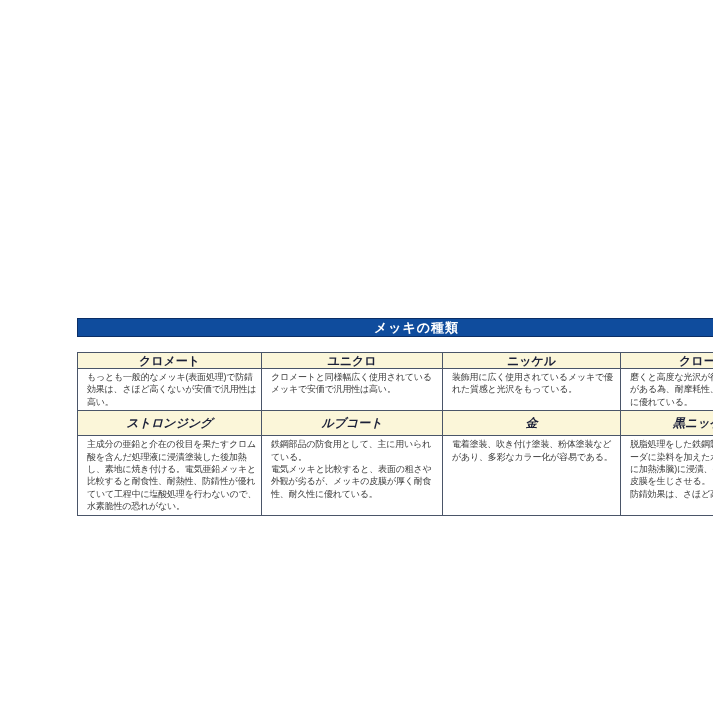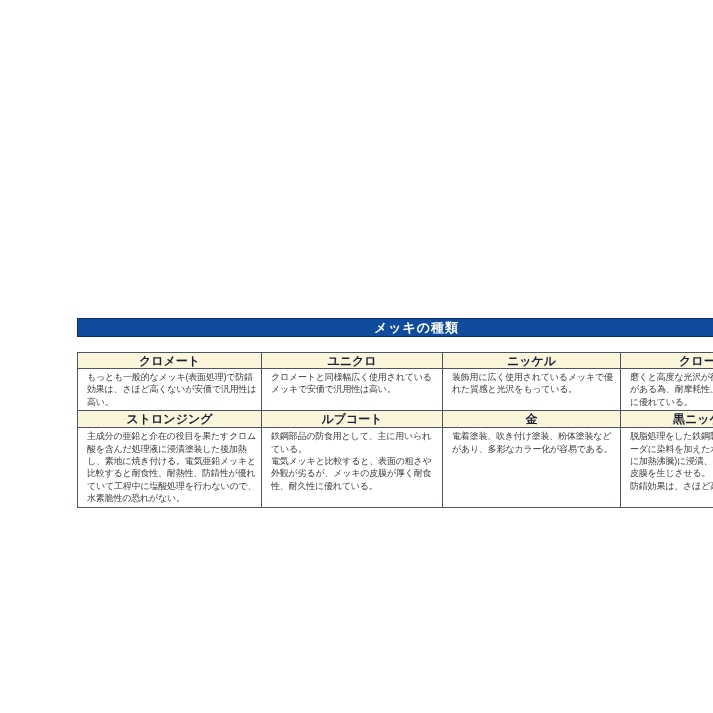--- a/index.html
+++ b/index.html
@@ -41,21 +41,21 @@
     color: #3c3c3c;
     font-size: 9px;
     line-height: 12.4px;
     vertical-align: top;
     text-align: left;
     padding: 2px 3px 2px 9px;
     white-space: pre-line;
     letter-spacing: -0.2px;
   }
   tr.body-row-1 td { height: 35px; }
-  tr.header-row-2 th { height: 17px; }
+  tr.header-row-2 th { height: 25px; font-style: italic; }
   tr.body-row-2 td { height: 43px; }
   tr.body-row-3 td { height: 74px; }
 </style>
 </head>
 <body>
 
 <div class="page">
   <div class="content">
 
     <div class="title-bar">

